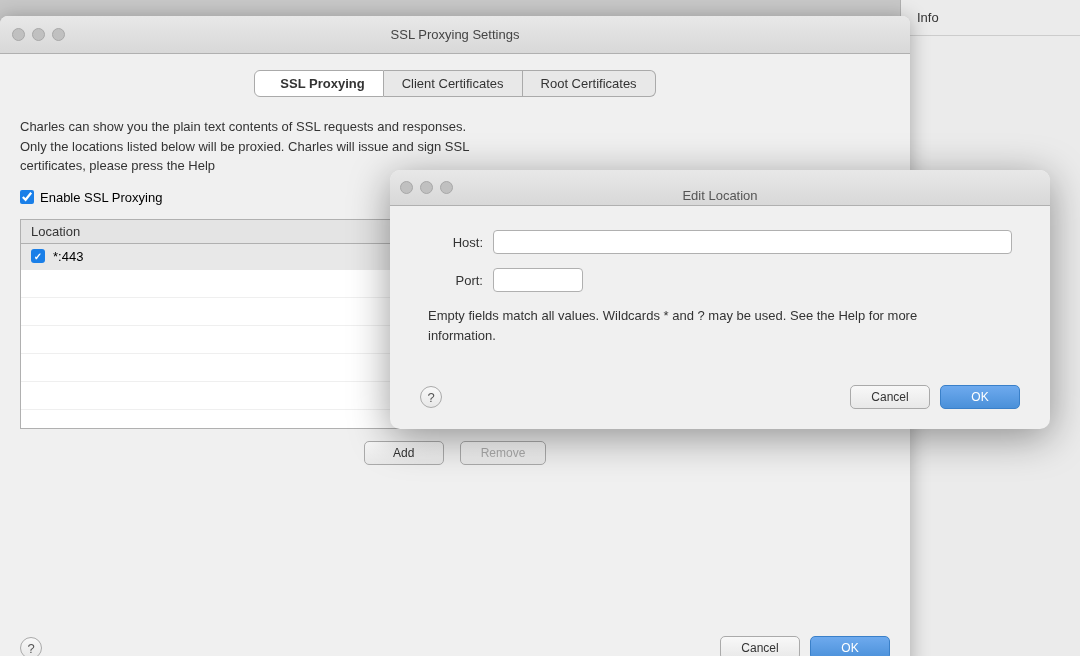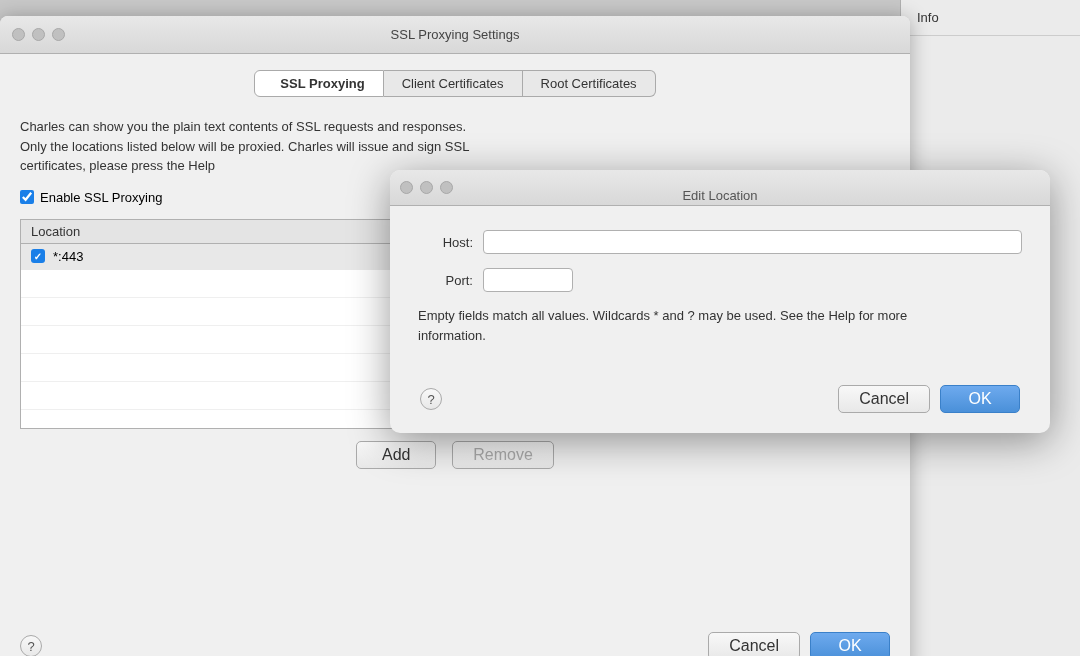--- a/index.html
+++ b/index.html
@@ -193,21 +193,21 @@
       justify-content: center;
       gap: 16px;
       margin-bottom: 20px;
     }
 
     .mac-btn {
       padding: 4px 20px;
       border: 1px solid #aaa;
       border-radius: 5px;
       background: linear-gradient(to bottom, #f8f8f8, #e8e8e8);
-      font-size: 16px;
+      font-size: 12px;
       cursor: pointer;
       color: #333;
       min-width: 80px;
     }
     .mac-btn:disabled {
       color: #aaa;
       cursor: default;
     }
     .mac-btn.default-btn {
       background: linear-gradient(to bottom, #6eaaee, #4a90d9);
@@ -285,21 +285,21 @@
       gap: 7px;
     }
 
     .dialog-title {
       font-size: 13px;
       color: #555;
       margin-top: 16px;
     }
 
     .dialog-content {
-      padding: 24px 28px 20px;
+      padding: 24px 38px 20px;
     }
 
     .dialog-field-row {
       display: flex;
       align-items: center;
       margin-bottom: 14px;
       gap: 10px;
     }
 
     .dialog-label {

